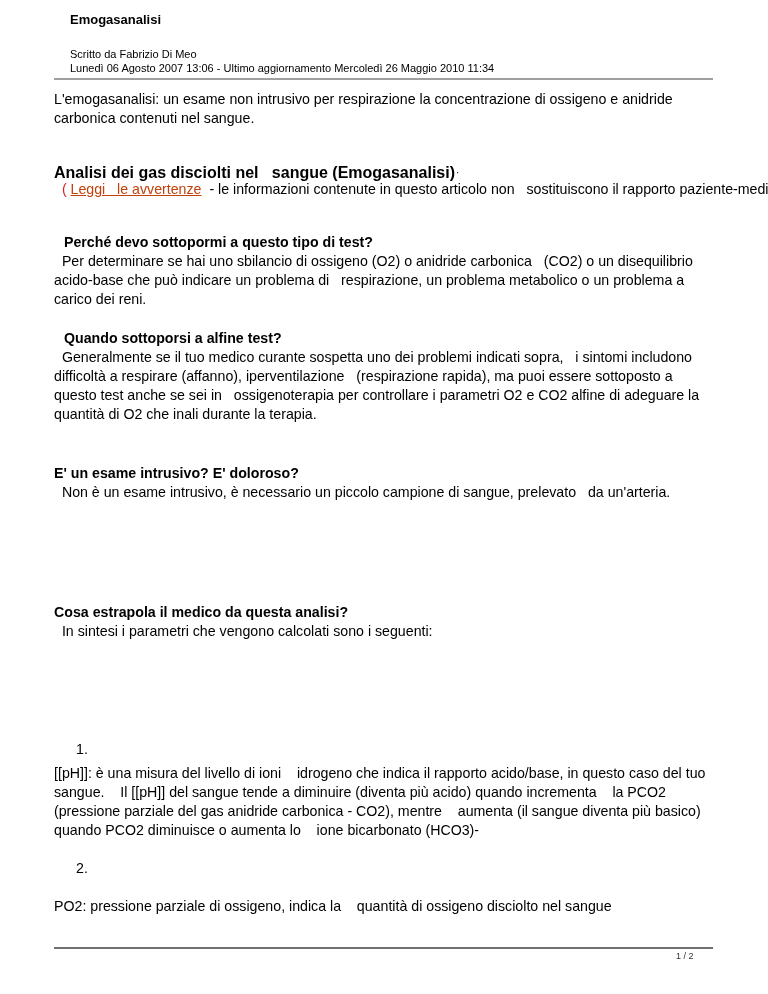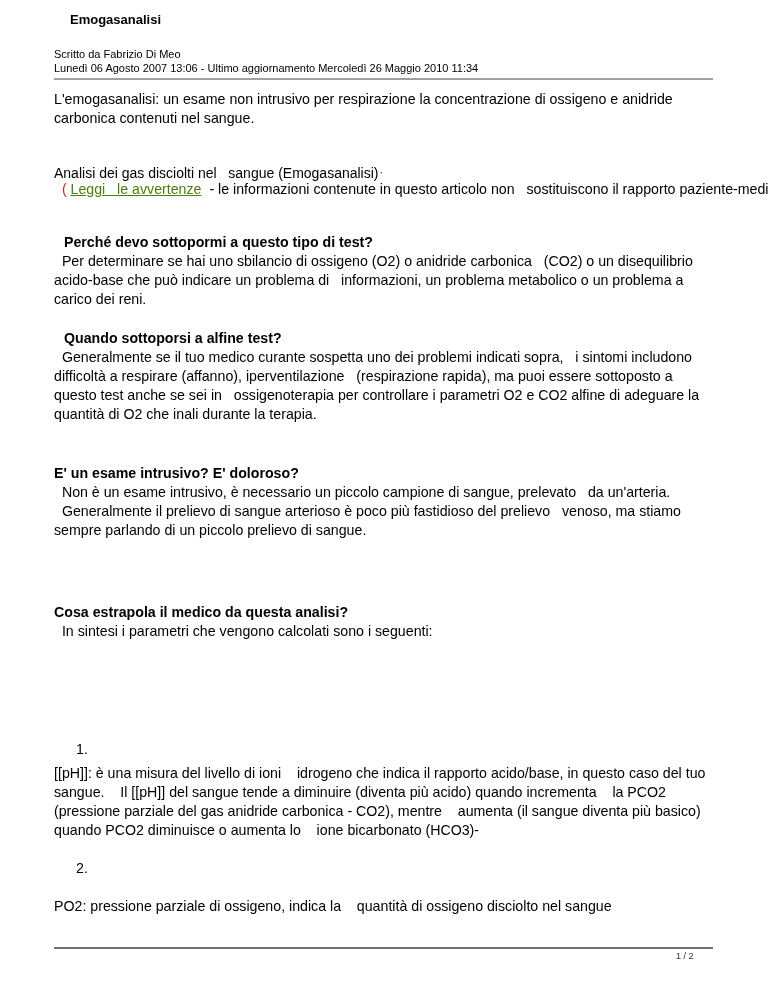--- a/index.html
+++ b/index.html
@@ -25,21 +25,21 @@
       position: absolute;
       left: 0;
       top: 12px;
       font-size: 13px;
       font-weight: bold;
       white-space: nowrap;
       margin-left: 16px;
     }
     .meta {
       position: absolute;
-      left: 0;
+      left: 16px;
       top: 47px;
       font-size: 11px;
       line-height: 14px;
       white-space: nowrap;
     }
     .header-rule {
       position: absolute;
       left: 54px;
       top: 78px;
       width: 659px;
@@ -56,41 +56,41 @@
     }
     .block {
       position: absolute;
       left: 0;
       width: 660px;
       white-space: normal;
     }
     .intro { top: 90px; }
     .heading-wrap { top: 163px; }
     .main-heading {
-      font-size: 14px;
-      font-weight: normal;
+      font-size: 16px;
+      font-weight: bold;
       line-height: 20px;
       white-space: nowrap;
     }
     .heading-dot {
       font-size: 10px;
       font-weight: normal;
       vertical-align: top;
       margin-left: 1px;
     }
     .disclaimer {
       position: absolute;
       left: 0;
       top: 180px;
       width: 660px;
       line-height: 19px;
     }
     .paren-red { color: #e21c1c; }
     .warn-link {
-      color: #4d7c0f;
+      color: #c2410c;
       text-decoration: underline;
       cursor: pointer;
     }
     .q-title {
       font-weight: bold;
     }
     .indent-q { padding-left: 10px; }
     .sec1 { top: 233px; }
     .sec2 { top: 329px; }
     .sec3 { top: 464px; }
@@ -136,32 +136,31 @@
   <div class="block heading-wrap">
     <span class="main-heading sp">Analisi dei gas disciolti nel   sangue (Emogasanalisi)</span><span class="heading-dot">·</span>
   </div>
 
   <div class="disclaimer">
     <span class="sp">  </span><span class="paren-red sp">( </span><a class="warn-link sp">Leggi   le avvertenze</a><span class="sp">  - le informazioni contenute in questo articolo non   sostituiscono il rapporto paziente-medico)</span>
   </div>
 
   <div class="block sec1">
     <div class="q-title indent-q">Perché devo sottopormi a questo tipo di test?</div>
-    <div class="sp-wrap" style="white-space: pre-wrap;">  Per determinare se hai uno sbilancio di ossigeno (O2) o anidride carbonica   (CO2) o un disequilibrio acido-base che può indicare un problema di   informazioni, un problema metabolico o un problema a carico dei reni.</div>
+    <div class="sp-wrap" style="white-space: pre-wrap;">  Per determinare se hai uno sbilancio di ossigeno (O2) o anidride carbonica   (CO2) o un disequilibrio acido-base che può indicare un problema di   respirazione, un problema metabolico o un problema a carico dei reni.</div>
   </div>
 
   <div class="block sec2">
     <div class="q-title indent-q">Quando sottoporsi a alfine test?</div>
     <div style="white-space: pre-wrap;">  Generalmente se il tuo medico curante sospetta uno dei problemi indicati sopra,   i sintomi includono difficoltà a respirare (affanno), iperventilazione   (respirazione rapida), ma puoi essere sottoposto a questo test anche se sei in   ossigenoterapia per controllare i parametri O2 e CO2 alfine di adeguare la   quantità di O2 che inali durante la terapia.</div>
   </div>
 
   <div class="block sec3">
     <div class="q-title">E' un esame intrusivo? E' doloroso?</div>
     <div style="white-space: pre-wrap;">  Non è un esame intrusivo, è necessario un piccolo campione di sangue, prelevato   da un'arteria.</div>
-    <div style="white-space: pre-wrap;">  Generalmente il prelievo di sangue arterioso è poco più fastidioso del prelievo   venoso, ma stiamo sempre parlando di un piccolo prelievo di sangue.</div>
   </div>
 
   <div class="block sec4">
     <div class="q-title">Cosa estrapola il medico da questa analisi?</div>
     <div style="white-space: pre-wrap;">  In sintesi i parametri che vengono calcolati sono i seguenti:</div>
   </div>
 
   <div class="block li-num-1">1.</div>
   <div class="block li1-body" style="white-space: pre-wrap;">[[pH]]: è una misura del livello di ioni    idrogeno che indica il rapporto acido/base, in questo caso del tuo sangue.    Il [[pH]] del sangue tende a diminuire (diventa più acido) quando incrementa    la PCO2 (pressione parziale del gas anidride carbonica - CO2), mentre    aumenta (il sangue diventa più basico) quando PCO2 diminuisce o aumenta lo    ione bicarbonato (HCO3)-</div>
 

